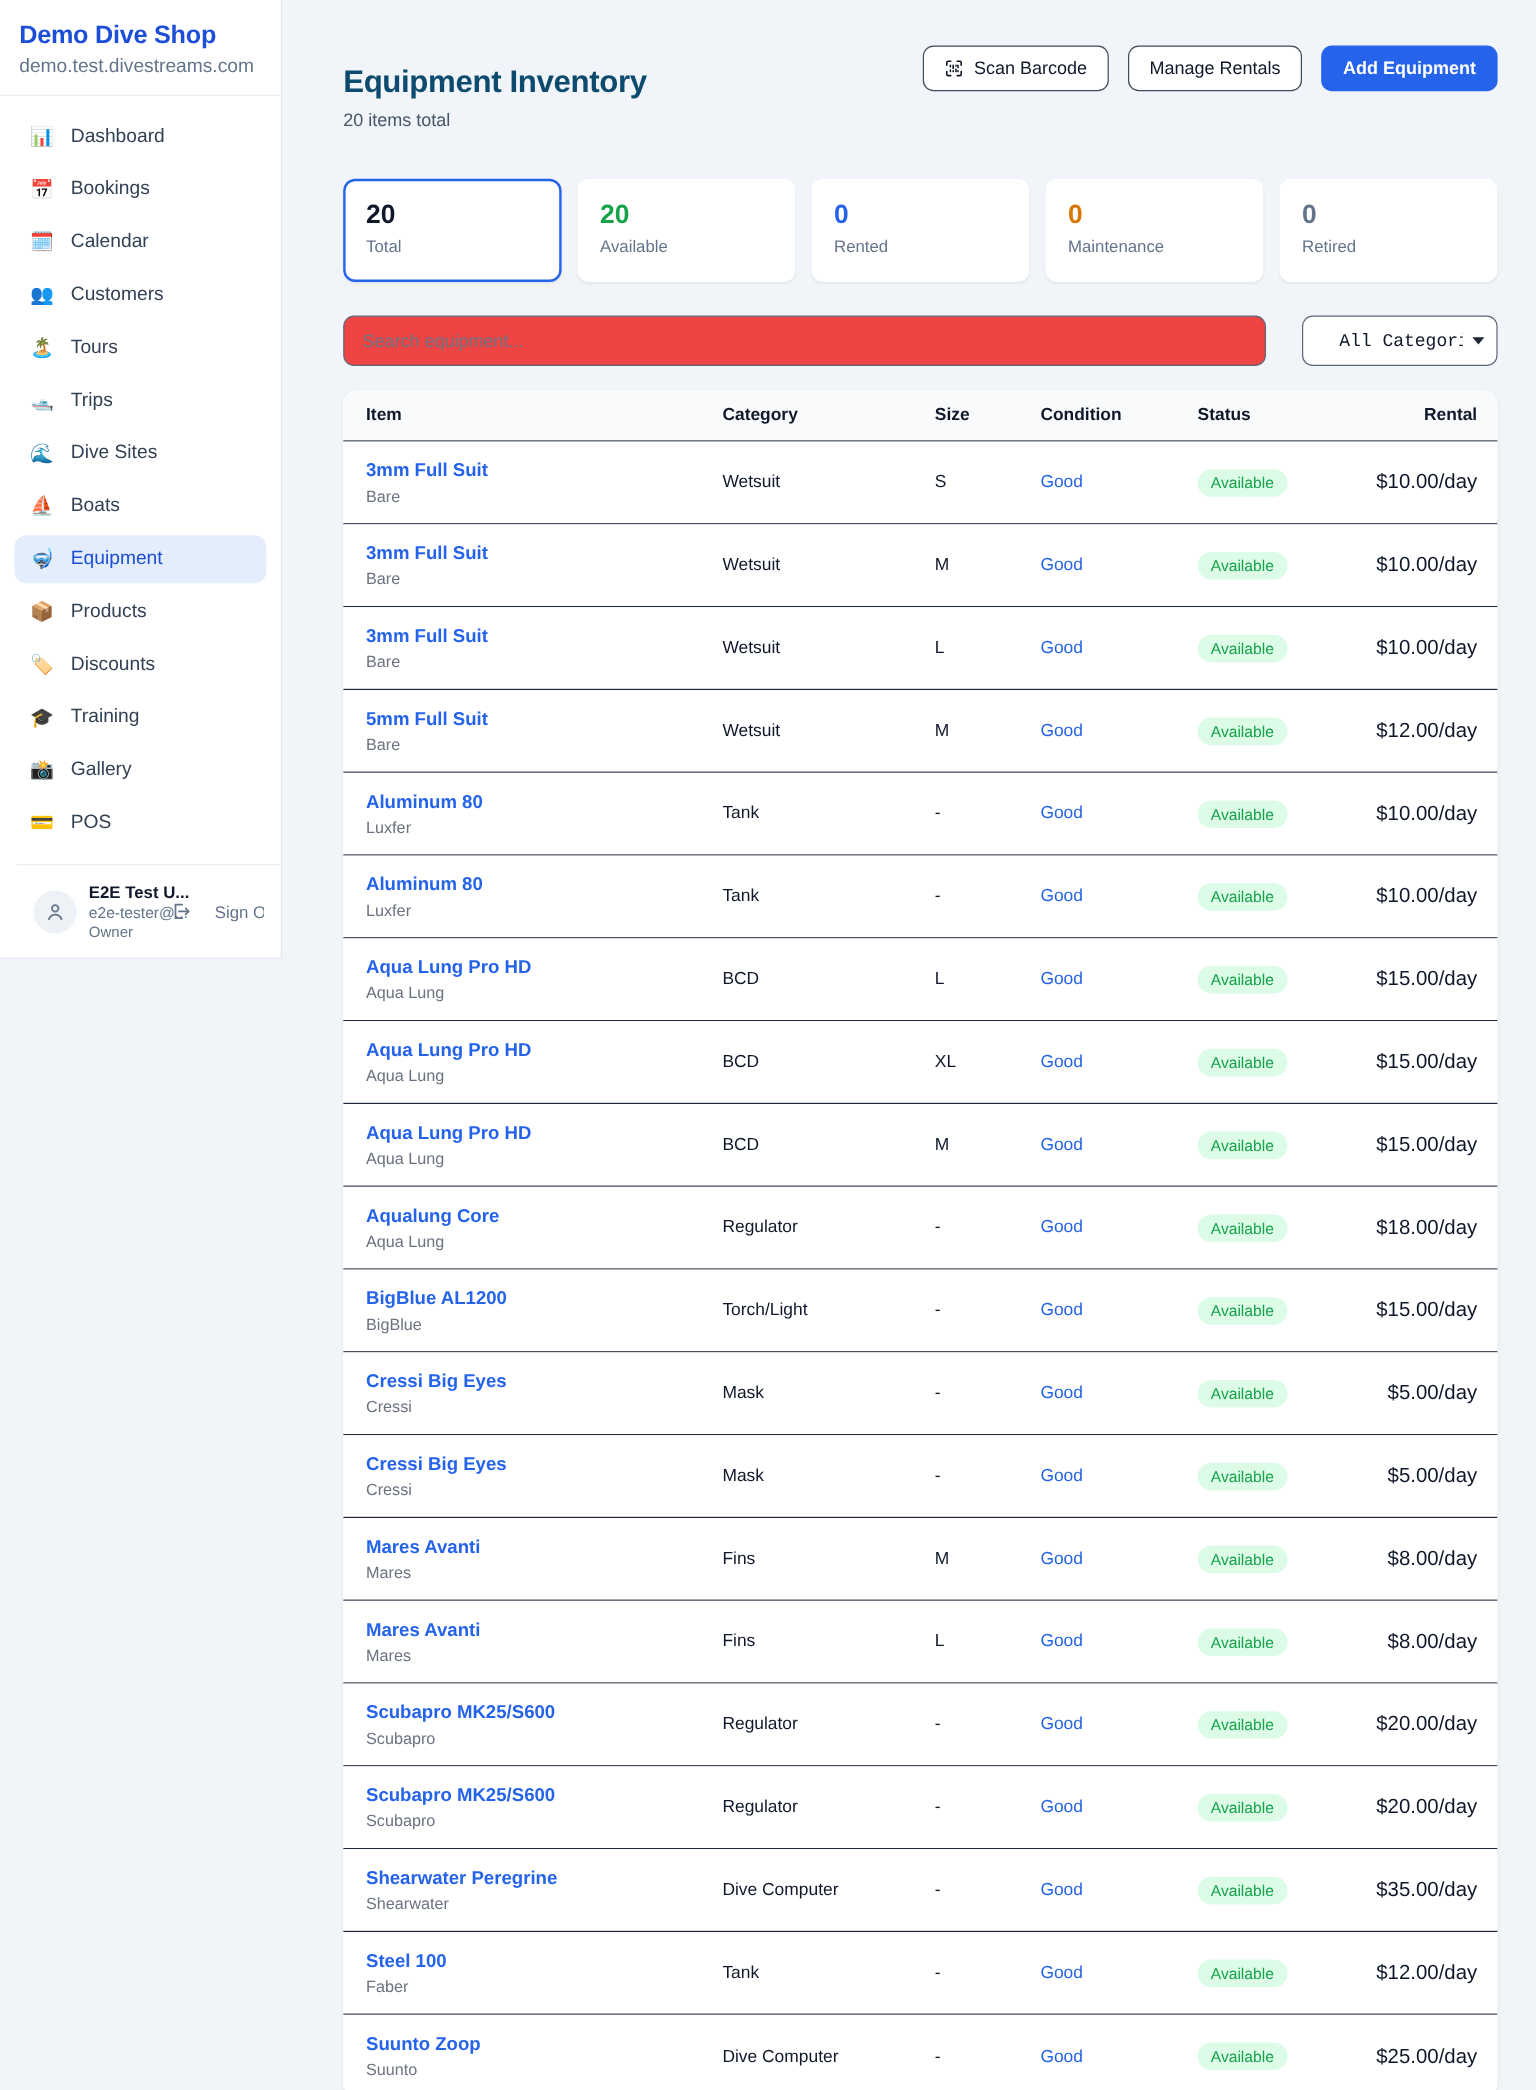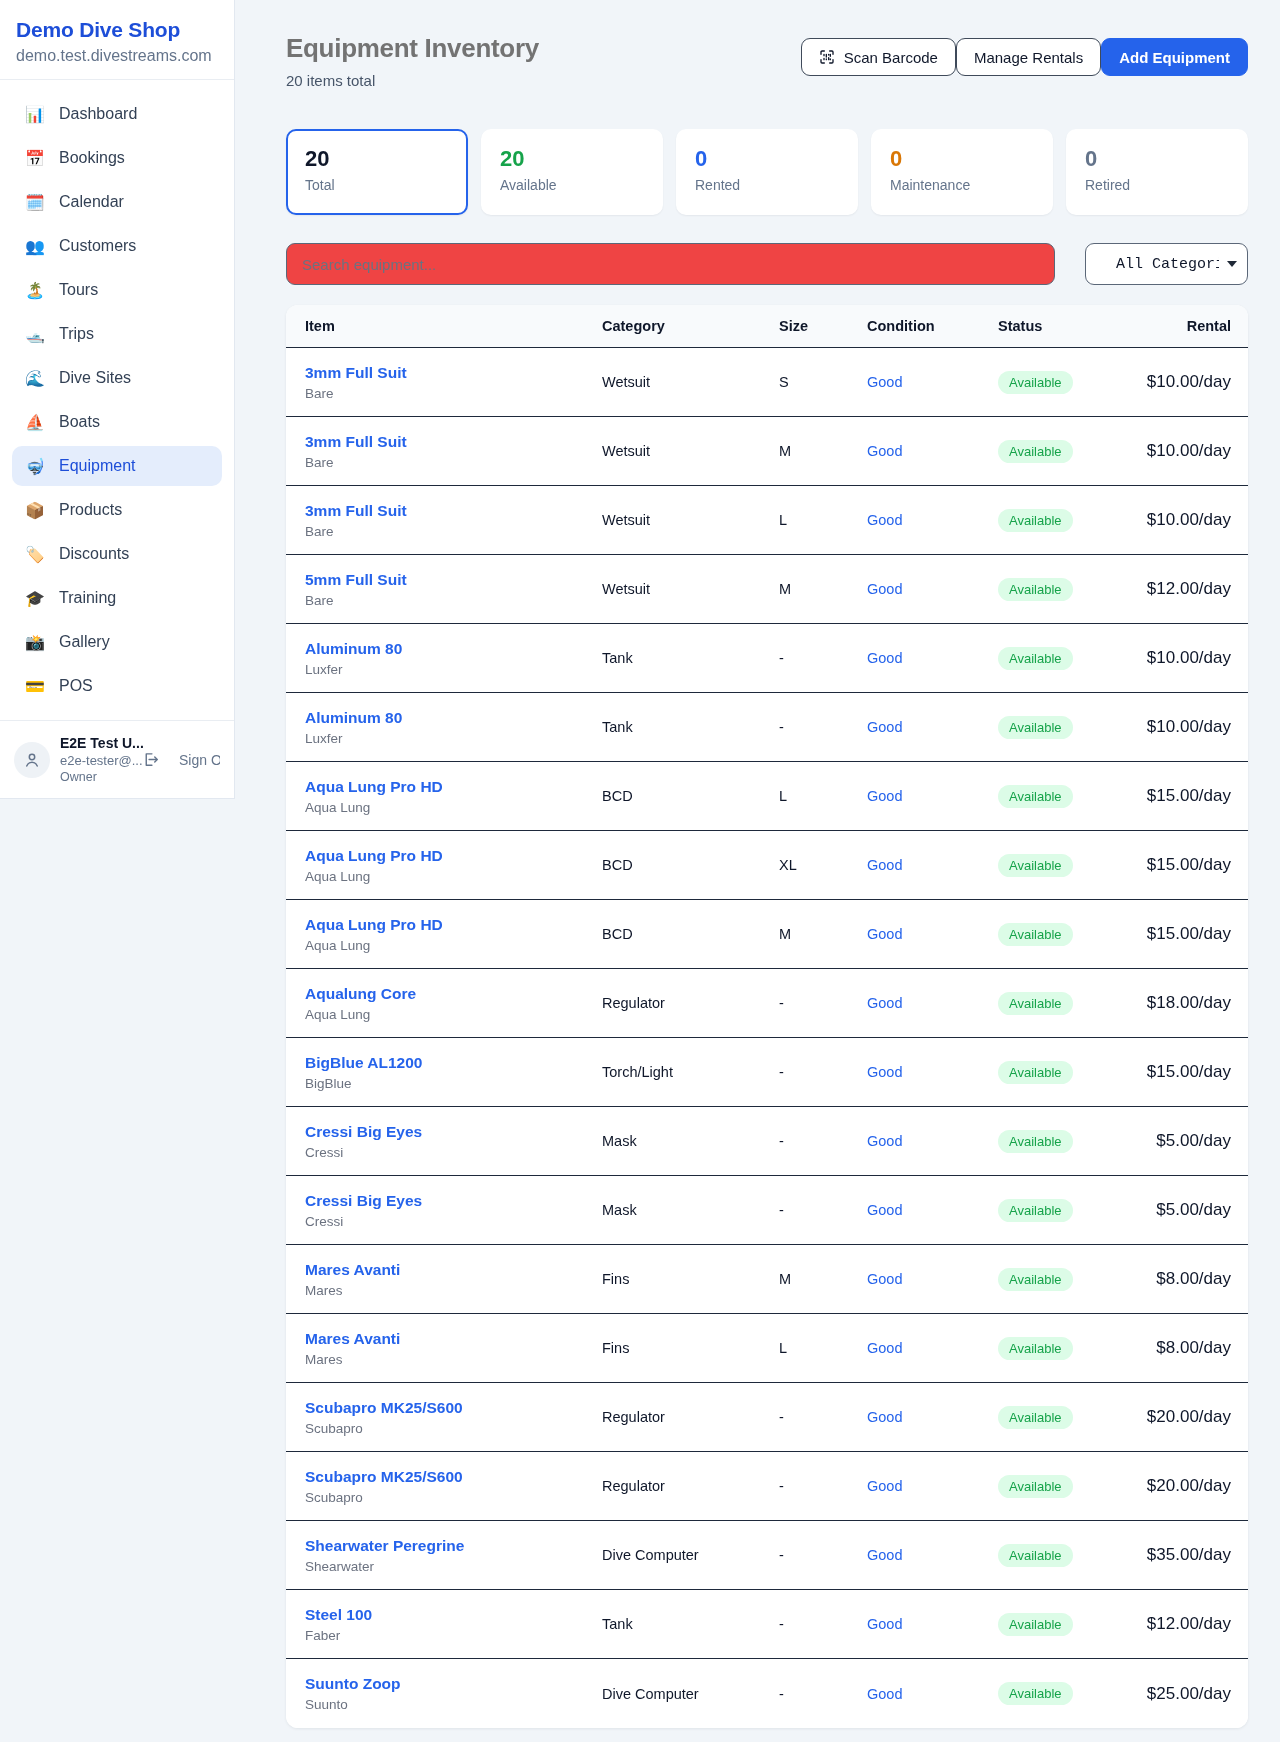--- a/index.html
+++ b/index.html
@@ -18,37 +18,37 @@
   .brand-name { color:#1d4ed8; font-size:21px; font-weight:bold; letter-spacing:-0.2px; }
   .brand-domain { color:#64748b; font-size:16px; margin-top:5px; }
   .nav { padding:14px 12px 10px 12px; }
   .nav-item {
     display:flex; align-items:center; gap:13px; height:40px; padding:0 12px;
     border-radius:10px; margin-bottom:4px; color:#334155; font-size:16px; cursor:pointer;
   }
   .nav-item .nav-icon { width:22px; font-size:16px; text-align:center; flex:none; }
   .nav-item.active { background:#e4edfc; color:#1d4ed8; font-weight:500; }
   .user-box {
-    border-top:1px solid #e9edf2; padding:14px 14px; display:flex; align-items:center; gap:10px;
+    border-top:1px solid #e9edf2; padding:14px 14px; display:flex; align-items:center; gap:10px;margin-left:14px;
   }
   .avatar {
     width:36px; height:36px; border-radius:50%; background:#eef2f6; flex:none;
     display:flex; align-items:center; justify-content:center;
   }
   .user-meta { min-width:0; flex:1; }
   .user-name { font-size:14px; font-weight:bold; color:#0f172a; white-space:nowrap; }
   .user-email { font-size:13px; color:#64748b; white-space:nowrap; margin-top:2px; }
   .user-role { font-size:12.5px; color:#64748b; margin-top:2px; }
   .signout { display:flex; align-items:center; gap:20px; color:#64748b; font-size:14px; cursor:pointer; flex:none; white-space:nowrap; overflow:hidden; max-width:78px;}
   
   .main { position:absolute; left:235px; top:0; width:1045px; padding:33px 32px 24px 51px; }
   .main-header { display:flex; justify-content:space-between; align-items:flex-start; }
-  .page-title { font-size:26px; font-weight:800; letter-spacing:-0.3px; color:#737373; }
+  .page-title { font-size:26px; font-weight:800; letter-spacing:-0.3px; color:#0c4a6e;margin-top:20px; }
   .page-subtitle { font-size:15px; color:#475569; margin-top:8px; }
-  .header-actions { display:flex; gap:0; padding-top:5px; }
+  .header-actions { display:flex; gap:16px; padding-top:5px; }
   .btn {
     height:38px; display:inline-flex; align-items:center; gap:9px; padding:0 17px;
     border-radius:9px; font-size:15px; font-weight:500; cursor:pointer; background:#fff;
     border:1px solid #3f4a5a; color:#0f172a;
   }
   .btn-primary { background:#2563eb; border-color:#2563eb; color:#fff; font-weight:600; }
   
   .stats { display:flex; gap:13px; margin-top:40px; }
   .stat-card {
     flex:1; background:#fff; border-radius:10px; padding:15px 17px; height:86px;

